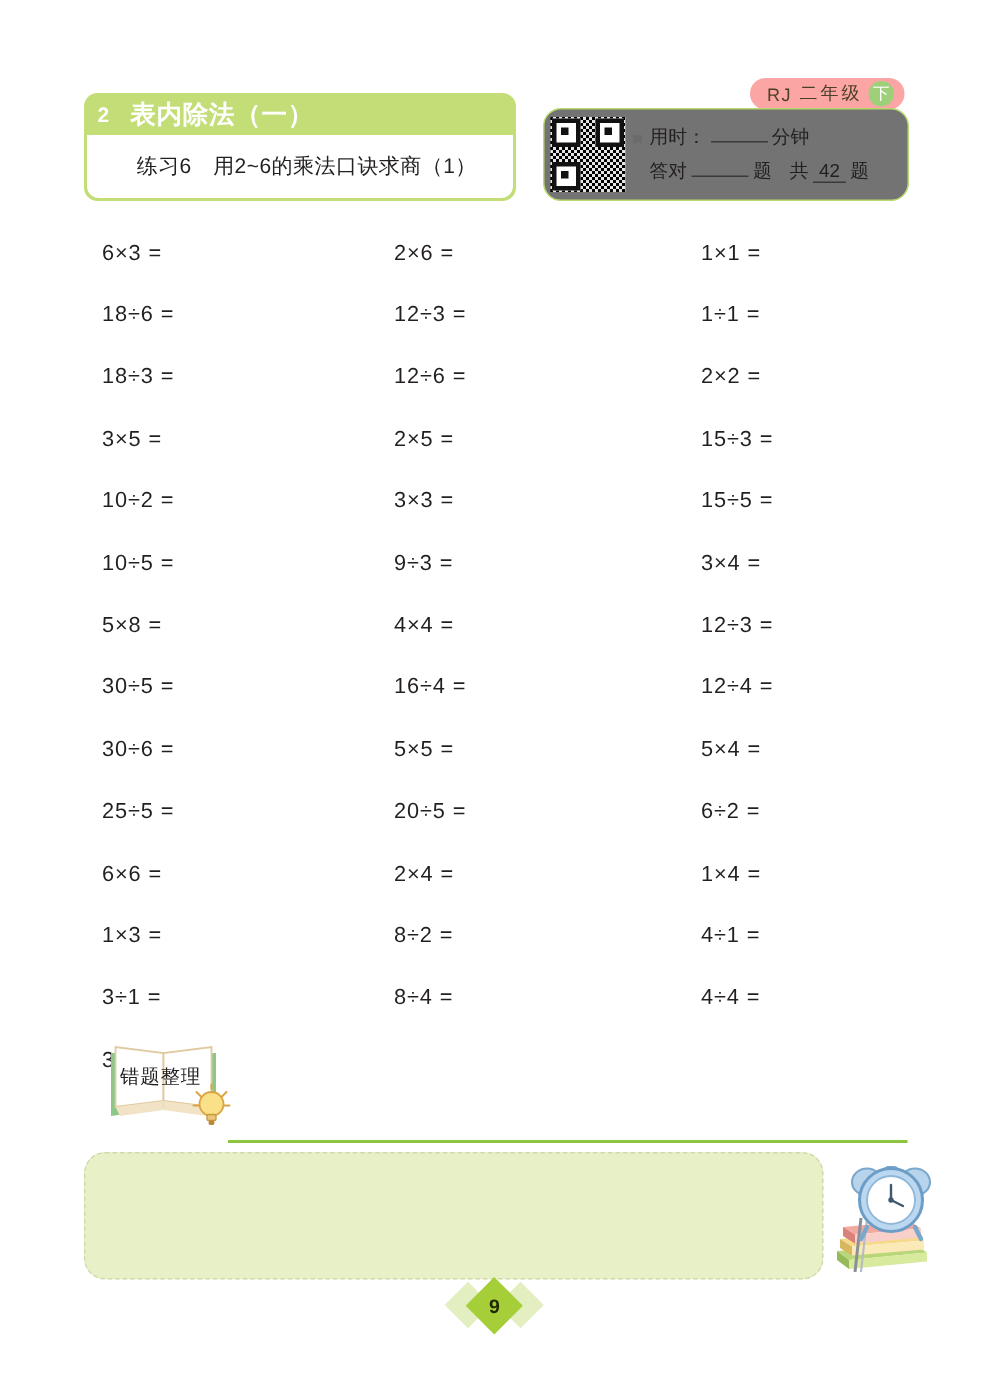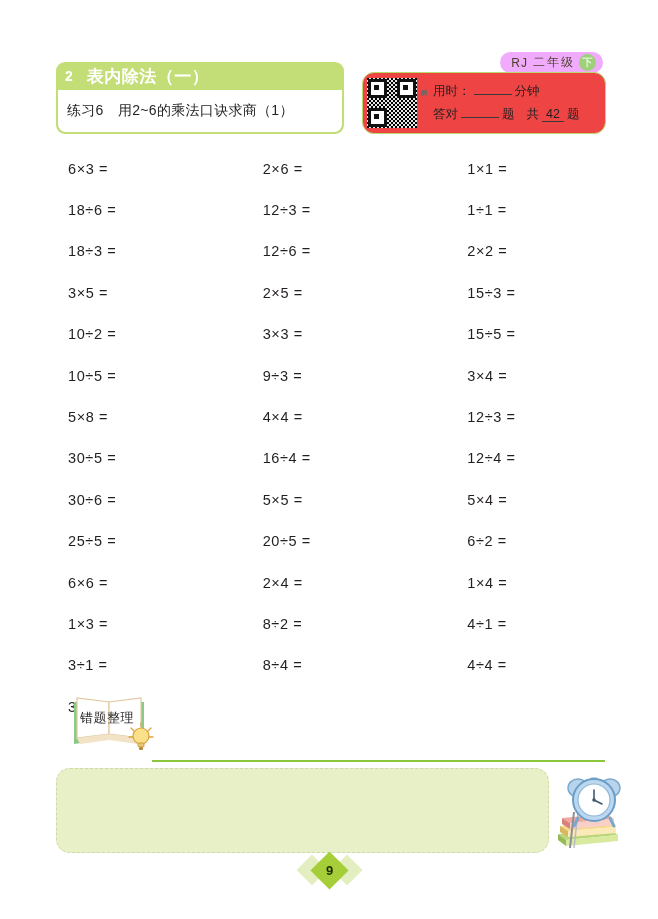--- a/index.html
+++ b/index.html
@@ -55,34 +55,35 @@
     left: 2px;
     top: 28px;
     width: 284px;
     height: 42px;
     background: #ffffff;
     border-radius: 0 0 8px 8px;
     display: flex;
     align-items: center;
     padding-left: 9px;
     box-sizing: border-box;
+    justify-content: center;
   }
   #practice-title {
     font-size: 14px;
     color: #231f20;
     letter-spacing: 0.3px;
   }
 
   
   #grade-badge {
     position: absolute;
     right: 55px;
     top: 52px;
     height: 21px;
-    background: #f0abfc;
+    background: #fca5a5;
     border-radius: 11px;
     display: flex;
     align-items: center;
     padding: 0 7px 0 11px;
     box-sizing: border-box;
   }
   #grade-publisher {
     font-size: 12px;
     color: #4a3f2a;
     letter-spacing: 1px;
@@ -109,21 +110,21 @@
   
   #info-box {
     position: absolute;
     left: 362px;
     top: 72px;
     width: 244px;
     height: 62px;
     border: 1.4px solid #b9d96d;
     border-radius: 12px;
     box-sizing: border-box;
-    background: #ef4444;
+    background: #737373;
     display: flex;
     align-items: stretch;
   }
   #qr-wrap {
     width: 62px;
     display: flex;
     align-items: center;
     padding-left: 4px;
     box-sizing: border-box;
     position: relative;

